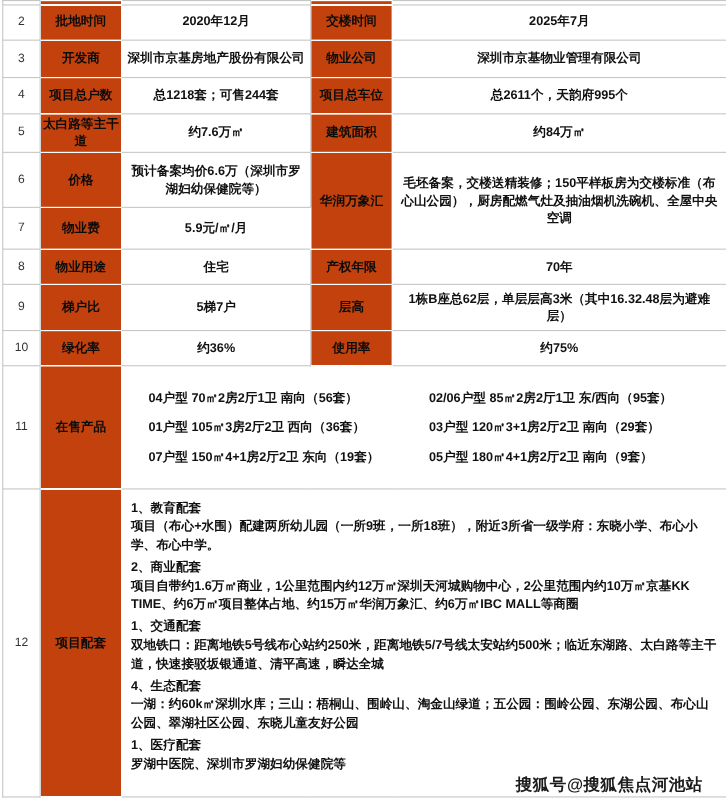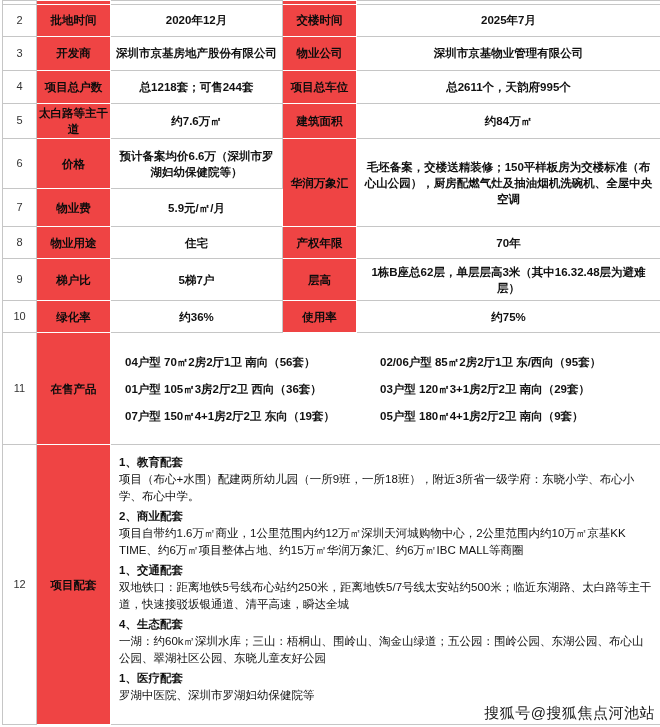--- a/index.html
+++ b/index.html
@@ -14,47 +14,47 @@
     width: 658px; margin-left: 2px;
   }
   td {
     border: 1px solid #c6c6c6;
     font-size: 11.5px; font-weight: 700; color: #111;
     text-align: center; vertical-align: middle;
     padding: 2px 4px; line-height: 1.4;
     overflow: hidden;
   }
   td.lbl {
-    background: #ef4444; border-color: #ffffff; color: #0c0c0c;
+    background: #c2410c; border-color: #ffffff; color: #0c0c0c;
     padding: 1px 2px;
   }
   td.num {
     font-weight: 400; font-size: 11px; color: #333; background: #fff;
   }
   tr.sliver td { height: 4px; padding: 0; }
   tr.h32 { height: 32px; }
   tr.h34 { height: 34px; }
   tr.h33 { height: 33px; }
   tr.h50 { height: 50px; }
   tr.h38 { height: 38px; }
   tr.h42 { height: 42px; }
   tr.h112 { height: 112px; }
   tr.h280 { height: 280px; }
   td.products { text-align: left; padding: 4px 4px 4px 8px; }
-  .pline { line-height: 20px; margin: 7px 6px; white-space: nowrap; }
+  .pline { line-height: 20px; margin: 7px 16px; white-space: nowrap; }
   .pc1 { display: inline-block; width: 255px; }
   td.facilities {
     vertical-align: top; text-align: left;
     padding: 6px 8px 0 8px; line-height: 17px; font-size: 11.5px;
   }
   td.facilities .sec { margin-top: 3px; font-weight: 700; }
-  td.facilities .sectext { font-weight: 400; }
+  td.facilities .sectext { font-weight: 700; }
   .watermark {
-    position: absolute; right: 5px; bottom: 4px;
-    font-size: 15px; font-weight: 400; color: #1c1c1c;
+    position: absolute; right: 21px; bottom: 4px;
+    font-size: 15px; font-weight: 700; color: #1c1c1c;
     letter-spacing: 0.5px;
     text-shadow: 0 0 3px #ffffff, 0 0 3px #ffffff;
     white-space: nowrap;
   }
 </style>
 </head>
 <body>
 
 <table>
   <colgroup>

